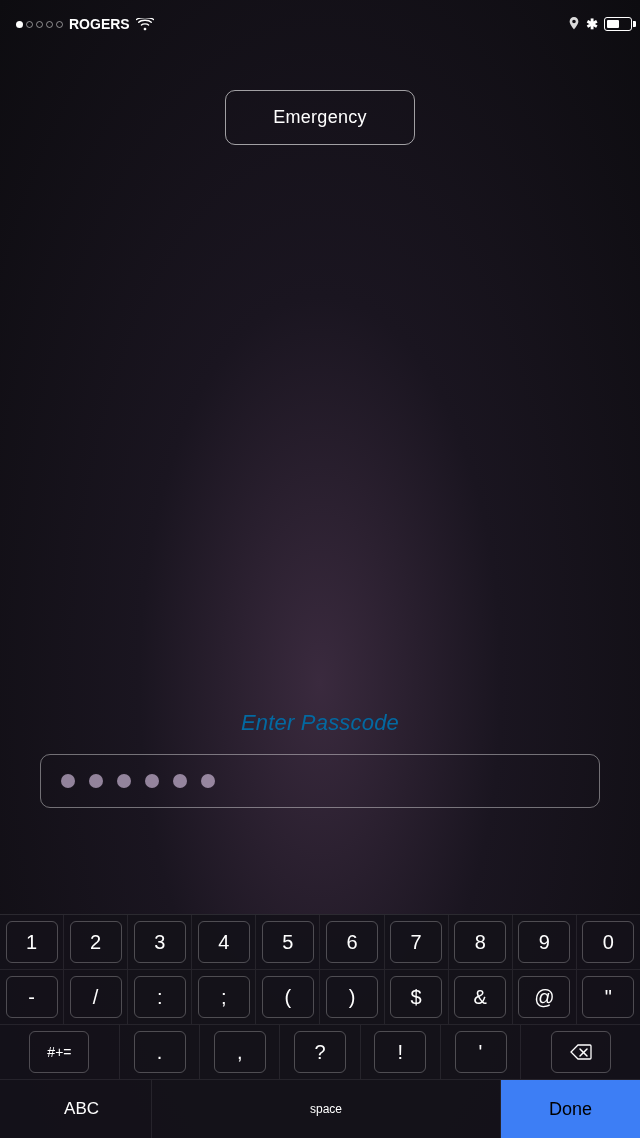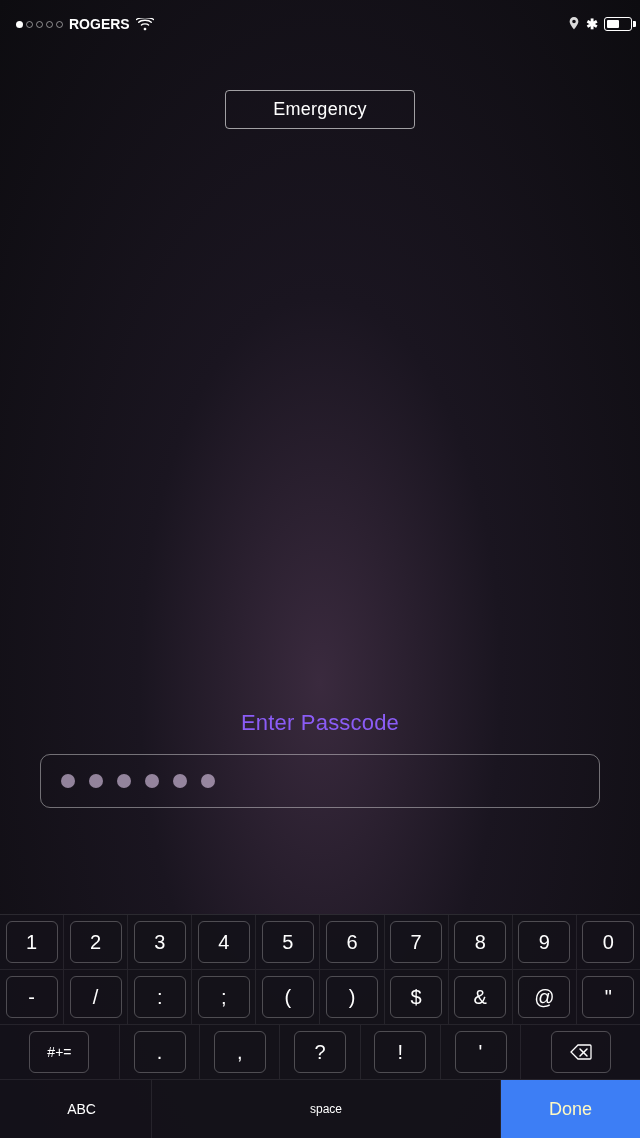--- a/index.html
+++ b/index.html
@@ -118,22 +118,22 @@
       justify-content: center;
       margin-top: 46px;
     }
 
     .emergency-btn {
       border: 1.5px solid rgba(255,255,255,0.6);
       background: transparent;
       color: white;
       font-size: 18px;
       font-weight: 400;
-      padding: 8px 40px;
-      border-radius: 4px;
+      padding: 16px 40px;
+      border-radius: 10px;
       cursor: pointer;
       letter-spacing: 0.3px;
       min-width: 190px;
       text-align: center;
     }
 
     
     .passcode-area {
       position: absolute;
       bottom: 330px;
@@ -141,22 +141,23 @@
       right: 0;
       display: flex;
       flex-direction: column;
       align-items: center;
       gap: 18px;
     }
 
     .enter-passcode-label {
       font-size: 22px;
       font-weight: 300;
-      color: #8b5cf6;
+      color: #0369a1;
       letter-spacing: 0.2px;
+      font-style: italic;
     }
 
     .passcode-dots-container {
       width: 560px;
       height: 54px;
       border: 1.5px solid rgba(255,255,255,0.4);
       border-radius: 10px;
       display: flex;
       align-items: center;
       padding: 0 20px;
@@ -243,34 +244,34 @@
       cursor: pointer;
       background: transparent;
       border-right: 1px solid rgba(255,255,255,0.08);
     }
 
     .bottom-key:last-child {
       border-right: none;
     }
 
     .bottom-key-abc {
-      font-size: 14px;
+      font-size: 17px;
       color: white;
       background: transparent;
       padding-left: 12px;
     }
 
     .bottom-key-space {
       flex: 2.5;
       font-size: 12px;
     }
 
     .bottom-key-done {
       background: #3d7ef5;
-      color: #fef9c3;
+      color: #000000;
       font-size: 18px;
       font-weight: 500;
       border-radius: 0;
       border-right: none;
     }
 
     .delete-key {
       display: flex;
       align-items: center;
       justify-content: center;

